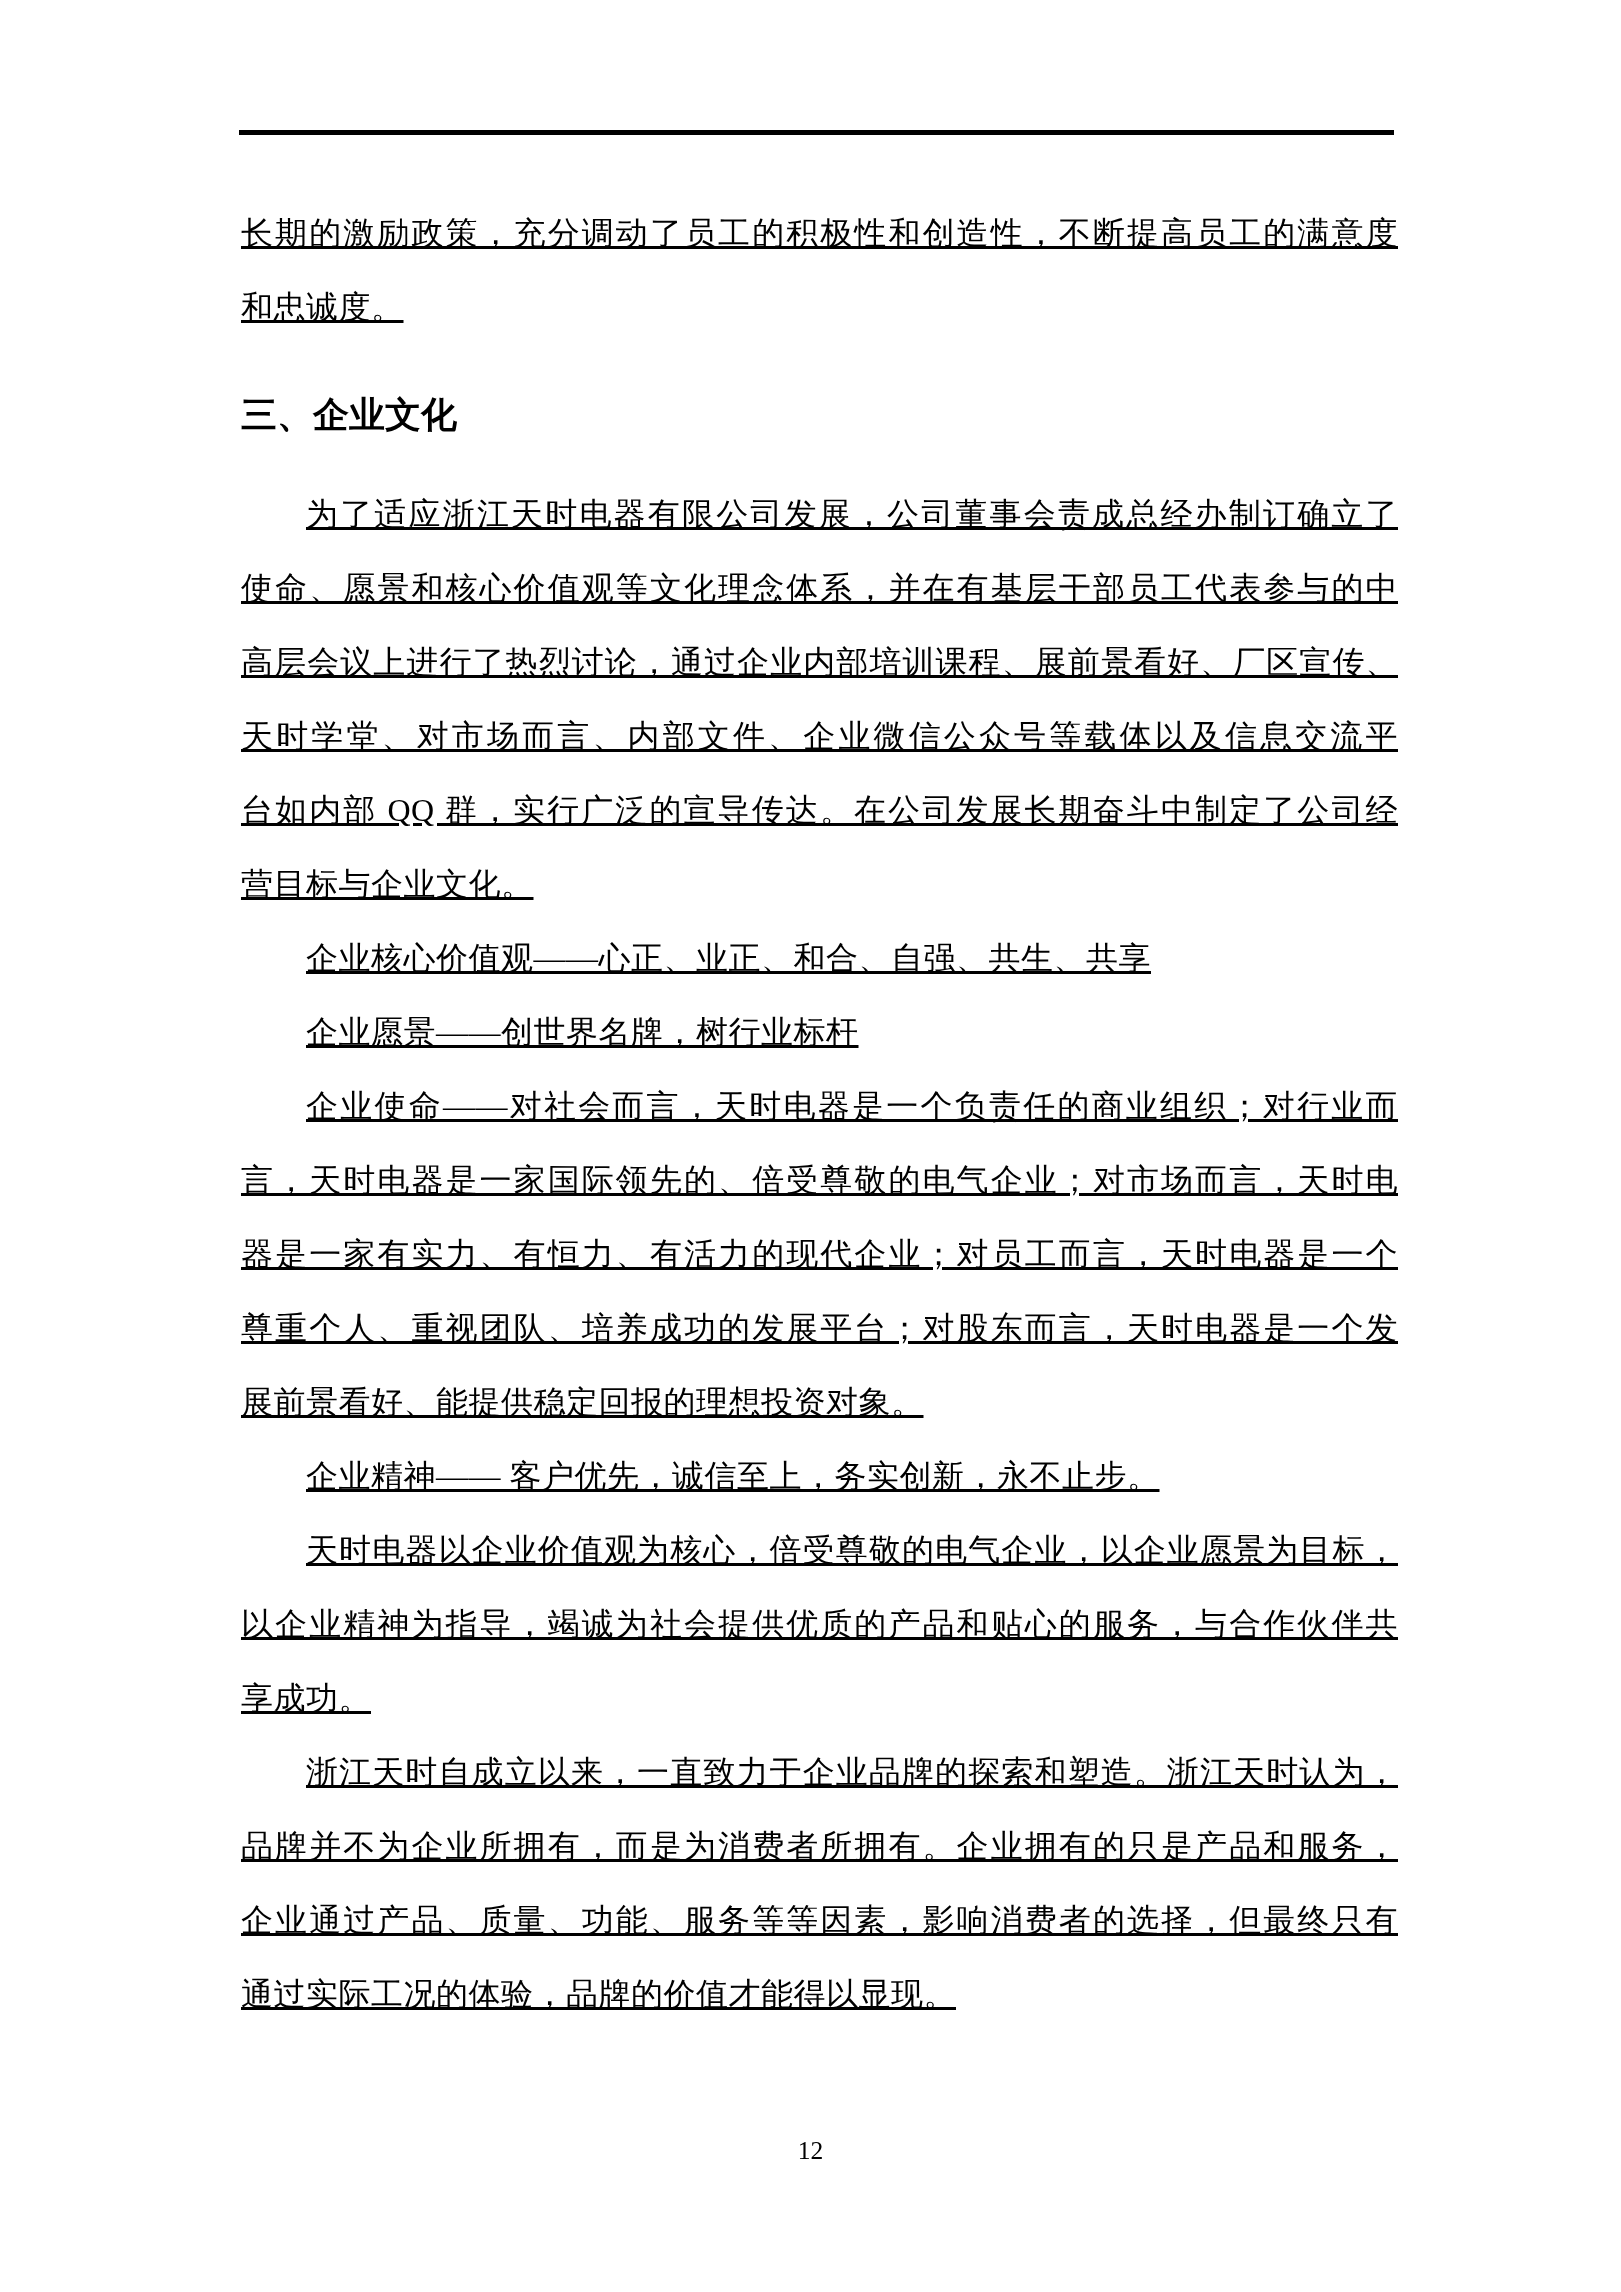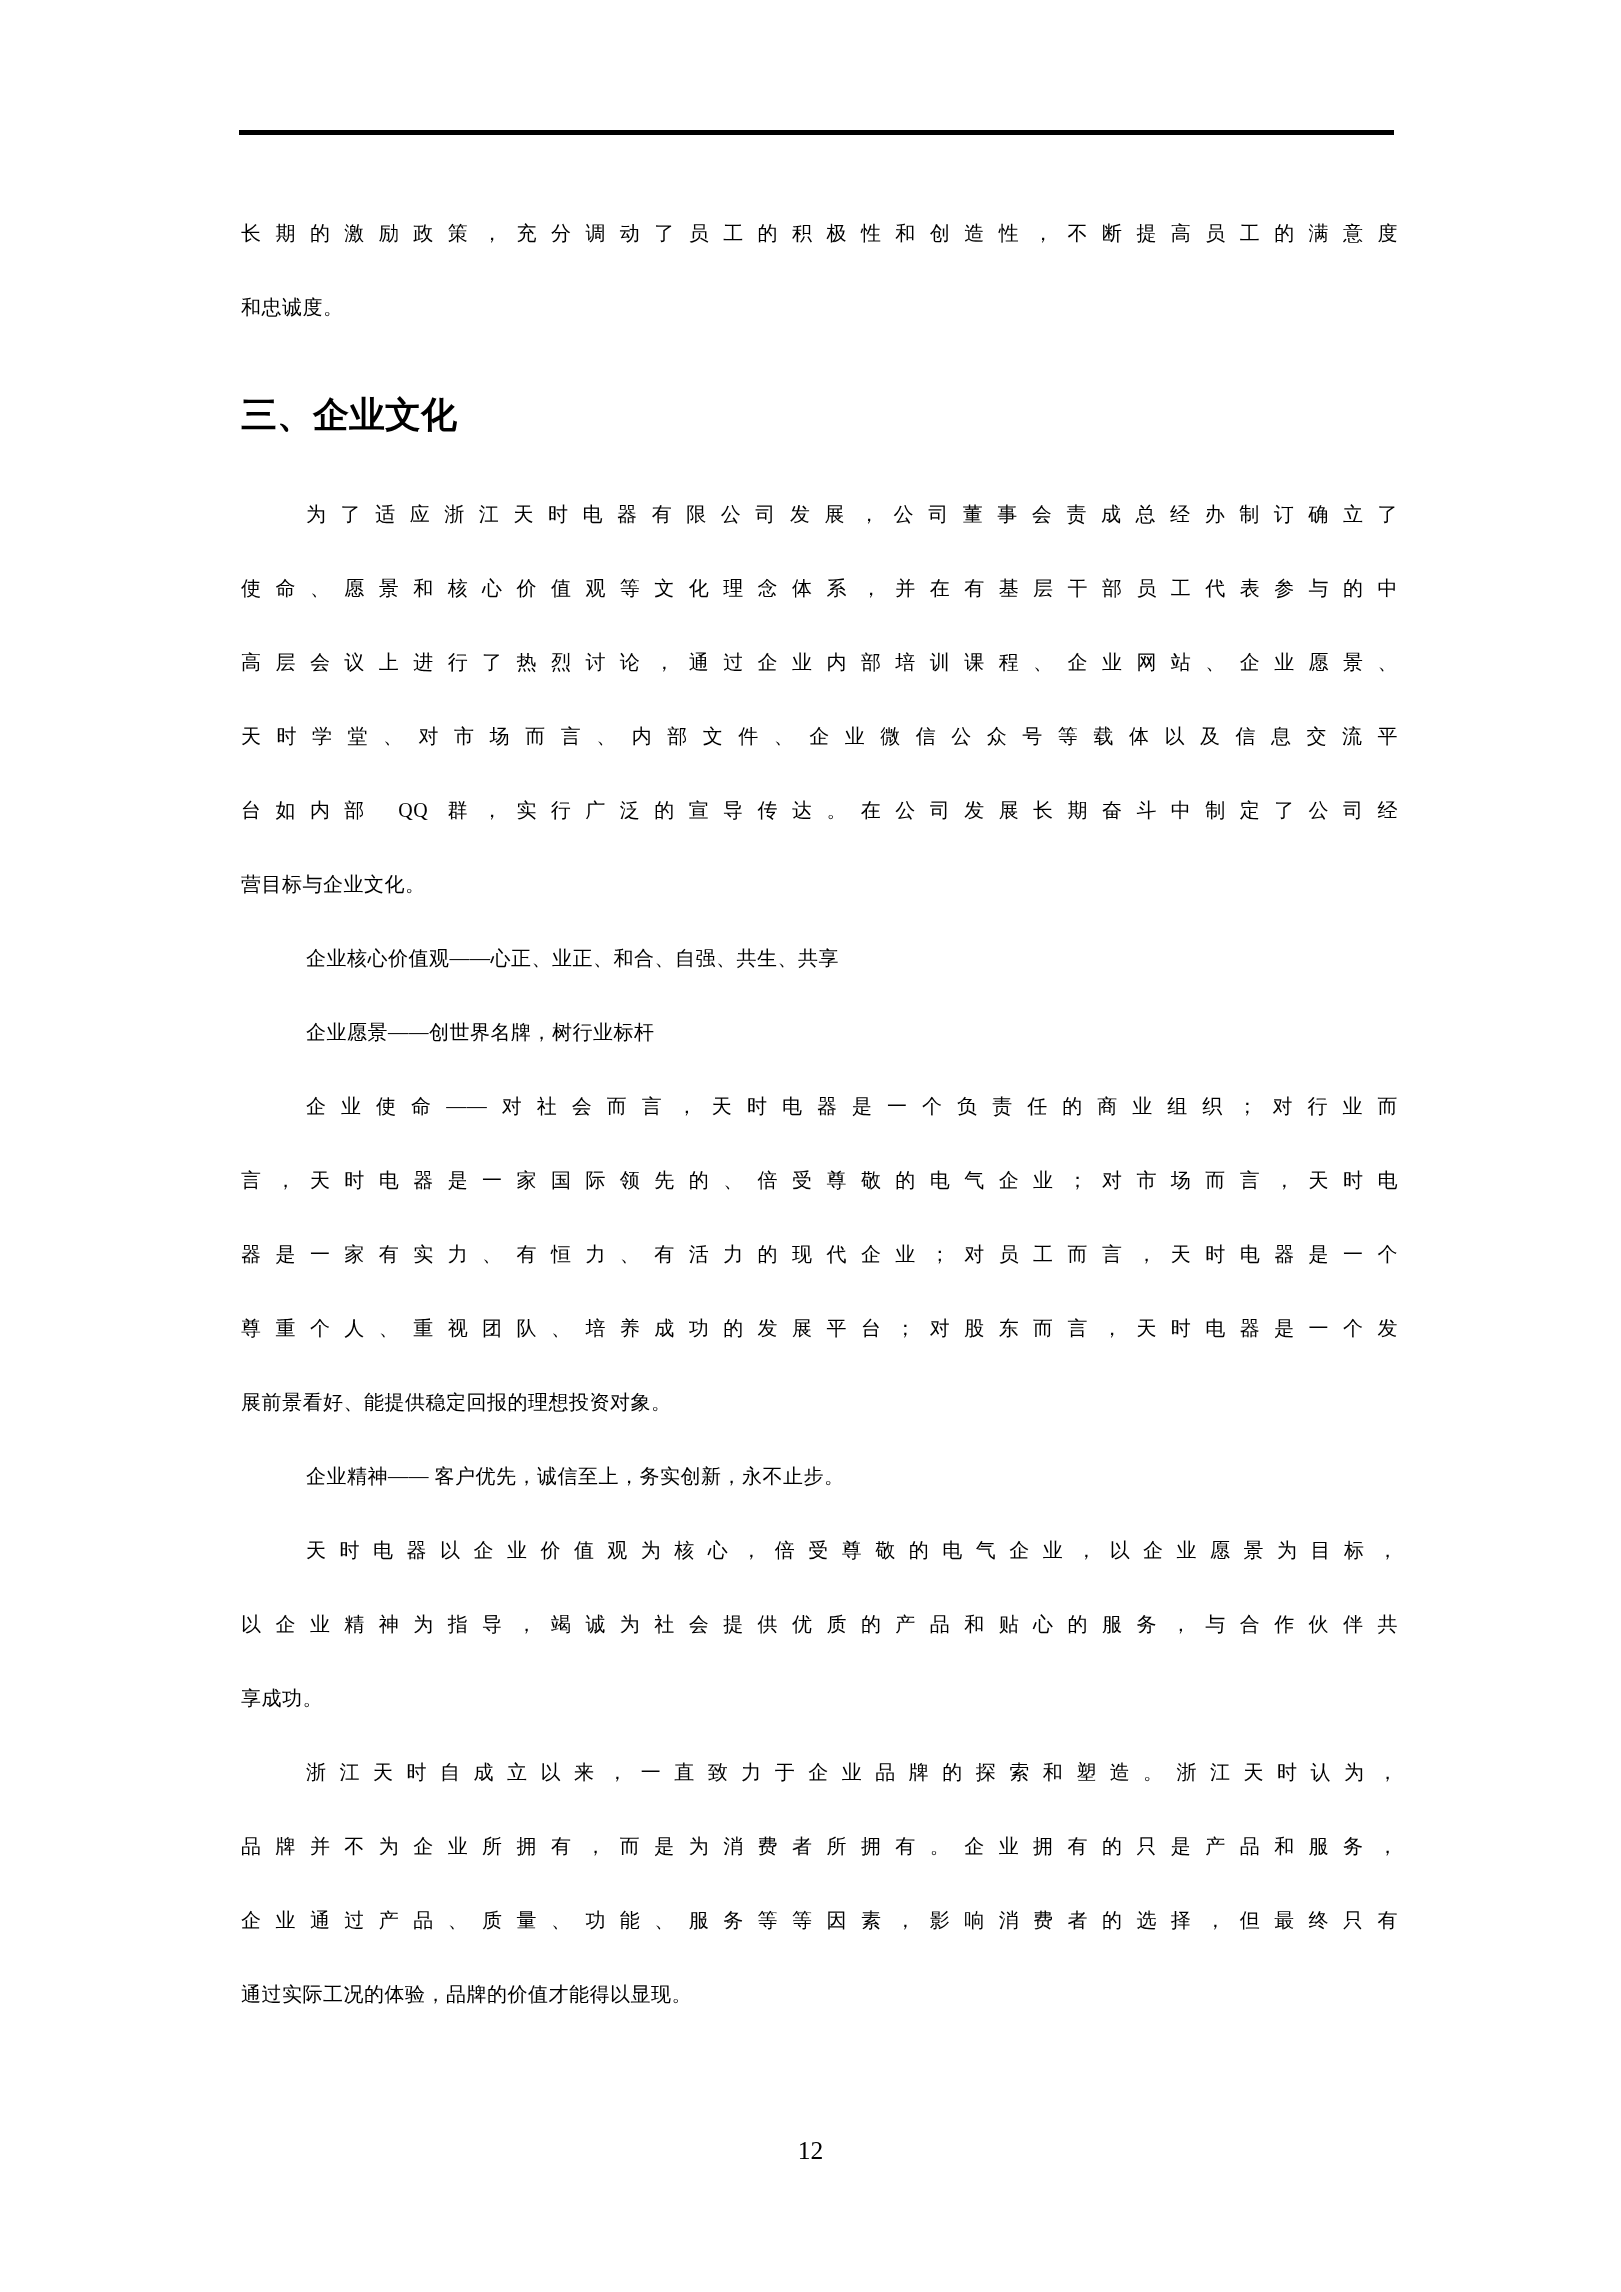--- a/index.html
+++ b/index.html
@@ -34,23 +34,24 @@
   .content {
     position: absolute;
     left: 241px;
     top: 0;
     width: 1157px;
     padding-top: 196px;
   }
   .line {
     height: 74px;
     line-height: 74px;
-    font-size: 20px;
+    font-size: 32px;
     letter-spacing: 0.5px;
     white-space: nowrap;
+    text-decoration: underline;
   }
   .jfy {
     white-space: normal;
     text-align: justify;
     text-align-last: justify;
   }
   .ind {
     text-indent: 65px;
   }
   .section-heading {
@@ -88,21 +89,21 @@
     <div>
       <div class="line jfy">长期的激励政策，充分调动了员工的积极性和创造性，不断提高员工的满意度</div>
       <div class="line">和忠诚度。</div>
     </div>
 
     <div class="section-heading">三、企业文化</div>
 
     <div class="body-lines">
       <div class="line ind jfy">为了适应浙江天时电器有限公司发展，公司董事会责成总经办制订确立了</div>
       <div class="line jfy">使命、愿景和核心价值观等文化理念体系，并在有基层干部员工代表参与的中</div>
-      <div class="line jfy">高层会议上进行了热烈讨论，通过企业内部培训课程、企业网站、企业愿景、</div>
+      <div class="line jfy">高层会议上进行了热烈讨论，通过企业内部培训课程、展前景看好、厂区宣传、</div>
       <div class="line jfy">天时学堂、对市场而言、内部文件、企业微信公众号等载体以及信息交流平</div>
       <div class="line jfy">台如内部 QQ 群，实行广泛的宣导传达。在公司发展长期奋斗中制定了公司经</div>
       <div class="line">营目标与企业文化。</div>
       <div class="line ind">企业核心价值观——心正、业正、和合、自强、共生、共享</div>
       <div class="line ind">企业愿景——创世界名牌，树行业标杆</div>
       <div class="line ind jfy">企业使命——对社会而言，天时电器是一个负责任的商业组织；对行业而</div>
       <div class="line jfy">言，天时电器是一家国际领先的、倍受尊敬的电气企业；对市场而言，天时电</div>
       <div class="line jfy">器是一家有实力、有恒力、有活力的现代企业；对员工而言，天时电器是一个</div>
       <div class="line jfy">尊重个人、重视团队、培养成功的发展平台；对股东而言，天时电器是一个发</div>
       <div class="line">展前景看好、能提供稳定回报的理想投资对象。</div>

